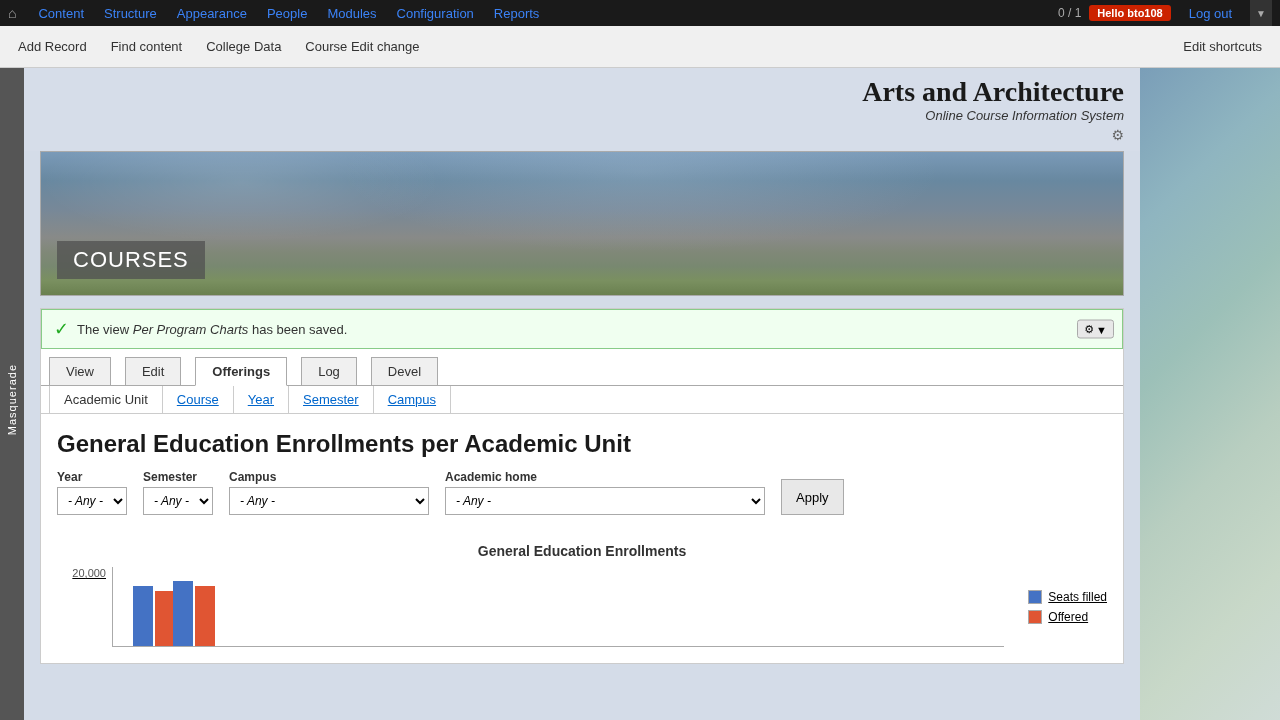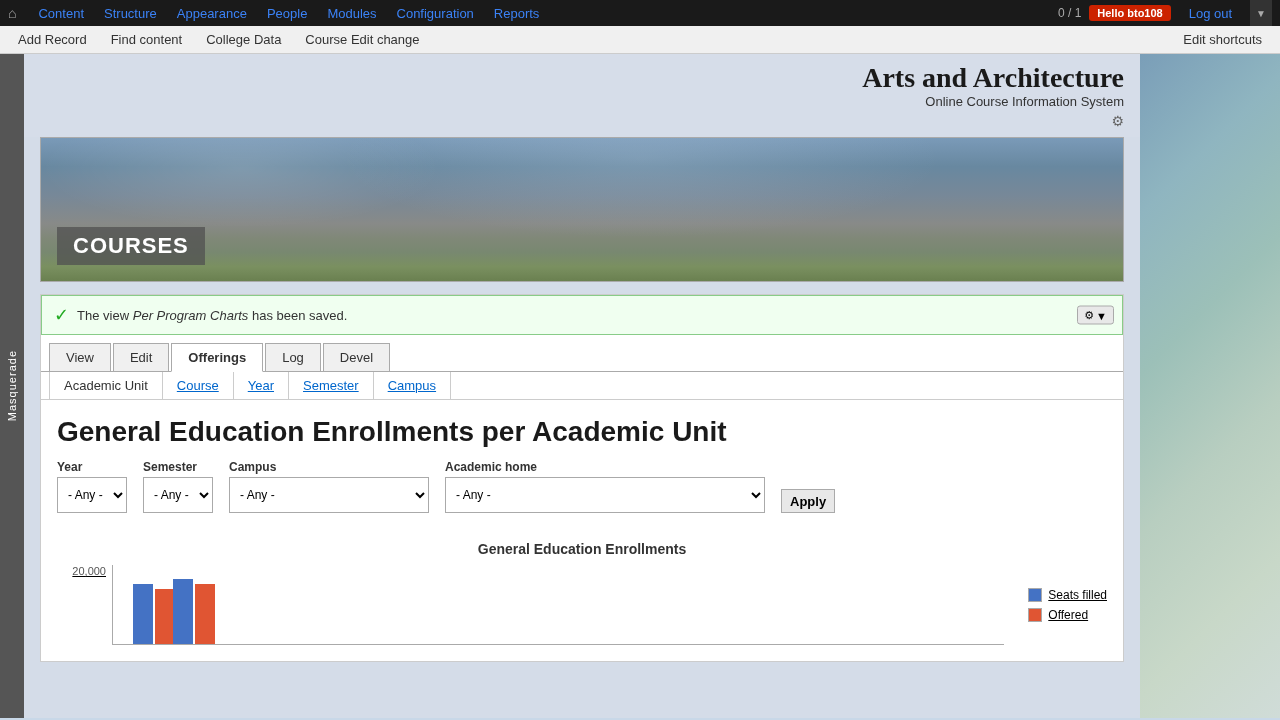--- a/index.html
+++ b/index.html
@@ -58,21 +58,21 @@
       padding: 0 6px;
       height: 26px;
       cursor: pointer;
       font-size: 10px;
     }
 
     
     .secondary-nav {
       background: #f0f0f0;
       border-bottom: 1px solid #ccc;
-      height: 28px;
+      height: 42px;
       display: flex;
       align-items: center;
       padding: 0 8px;
       gap: 4px;
     }
     .secondary-nav a {
       color: #333;
       text-decoration: none;
       padding: 0 10px;
       height: 30px;
@@ -147,20 +147,21 @@
     .site-title {
       font-size: 28px;
       font-weight: bold;
       color: #1a1a1a;
       font-family: Georgia, serif;
       margin-left: 31px;
     }
     .site-subtitle {
       font-size: 13px;
       color: #333;
+      font-style: italic;
     }
     .settings-gear {
       color: #666;
       font-size: 14px;
       margin-top: 4px;
     }
 
     
     .hero-banner {
       margin: 0 16px;
@@ -178,21 +179,21 @@
         radial-gradient(ellipse 200px 60px at 200px 30px, rgba(255,255,255,0.15) 0%, transparent 100%),
         radial-gradient(ellipse 300px 80px at 600px 20px, rgba(200,220,240,0.2) 0%, transparent 100%);
     }
     .courses-label {
       position: absolute;
       bottom: 16px;
       left: 16px;
       background: rgba(80,80,80,0.75);
       color: white;
       font-size: 22px;
-      font-weight: bold;
+      font-weight: normal;
       padding: 6px 16px;
       letter-spacing: 1px;
     }
 
     
     .content-panel {
       margin: 12px 16px;
       background: white;
       border: 1px solid #ccc;
       min-height: 300px;
@@ -234,21 +235,21 @@
     .tabs-row {
       display: flex;
       border-bottom: 1px solid #aaa;
       padding: 0 8px;
       margin-top: 8px;
     }
     .tab {
       padding: 6px 16px;
       border: 1px solid #aaa;
       border-bottom: none;
-      margin-right: 2px;
+      margin-right: 14px;
       cursor: pointer;
       font-size: 13px;
       background: #f0f0f0;
       color: #333;
       text-decoration: none;
     }
     .tab.active {
       background: white;
       border-bottom: 1px solid white;
       margin-bottom: -1px;
@@ -275,21 +276,21 @@
       color: #333;
       text-decoration: none;
       font-weight: normal;
     }
 
     
     .page-section {
       padding: 16px 16px 8px;
     }
     .page-title {
-      font-size: 28px;
+      font-size: 24px;
       font-weight: bold;
       color: #1a1a1a;
       margin-bottom: 12px;
     }
 
     
     .filters-row {
       display: flex;
       align-items: flex-end;
       gap: 16px;
@@ -305,38 +306,38 @@
       font-size: 12px;
       color: #333;
       font-weight: bold;
     }
     .filter-select {
       border: 1px solid #aaa;
       padding: 3px 6px;
       font-size: 12px;
       background: white;
       cursor: pointer;
-      height: 36px;
+      height: 28px;
+      font-style: italic;
     }
     .filter-select-wide {
       min-width: 200px;
     }
     .filter-select-academic {
       min-width: 320px;
     }
     .apply-btn {
       background: #e8e8e8;
       border: 1px solid #aaa;
-      padding: 4px 8px;
+      padding: 4px 14px;
       font-size: 13px;
       cursor: pointer;
-      height: 24px;
-      display: flex;
-      align-items: center;
-      font-weight: bold;
+      height: 36px;
+      display: flex;
+      align-items: center;
     }
 
     
     .chart-area {
       padding: 8px 16px 16px;
       min-height: 120px;
     }
     .chart-title {
       text-align: center;
       font-size: 14px;

